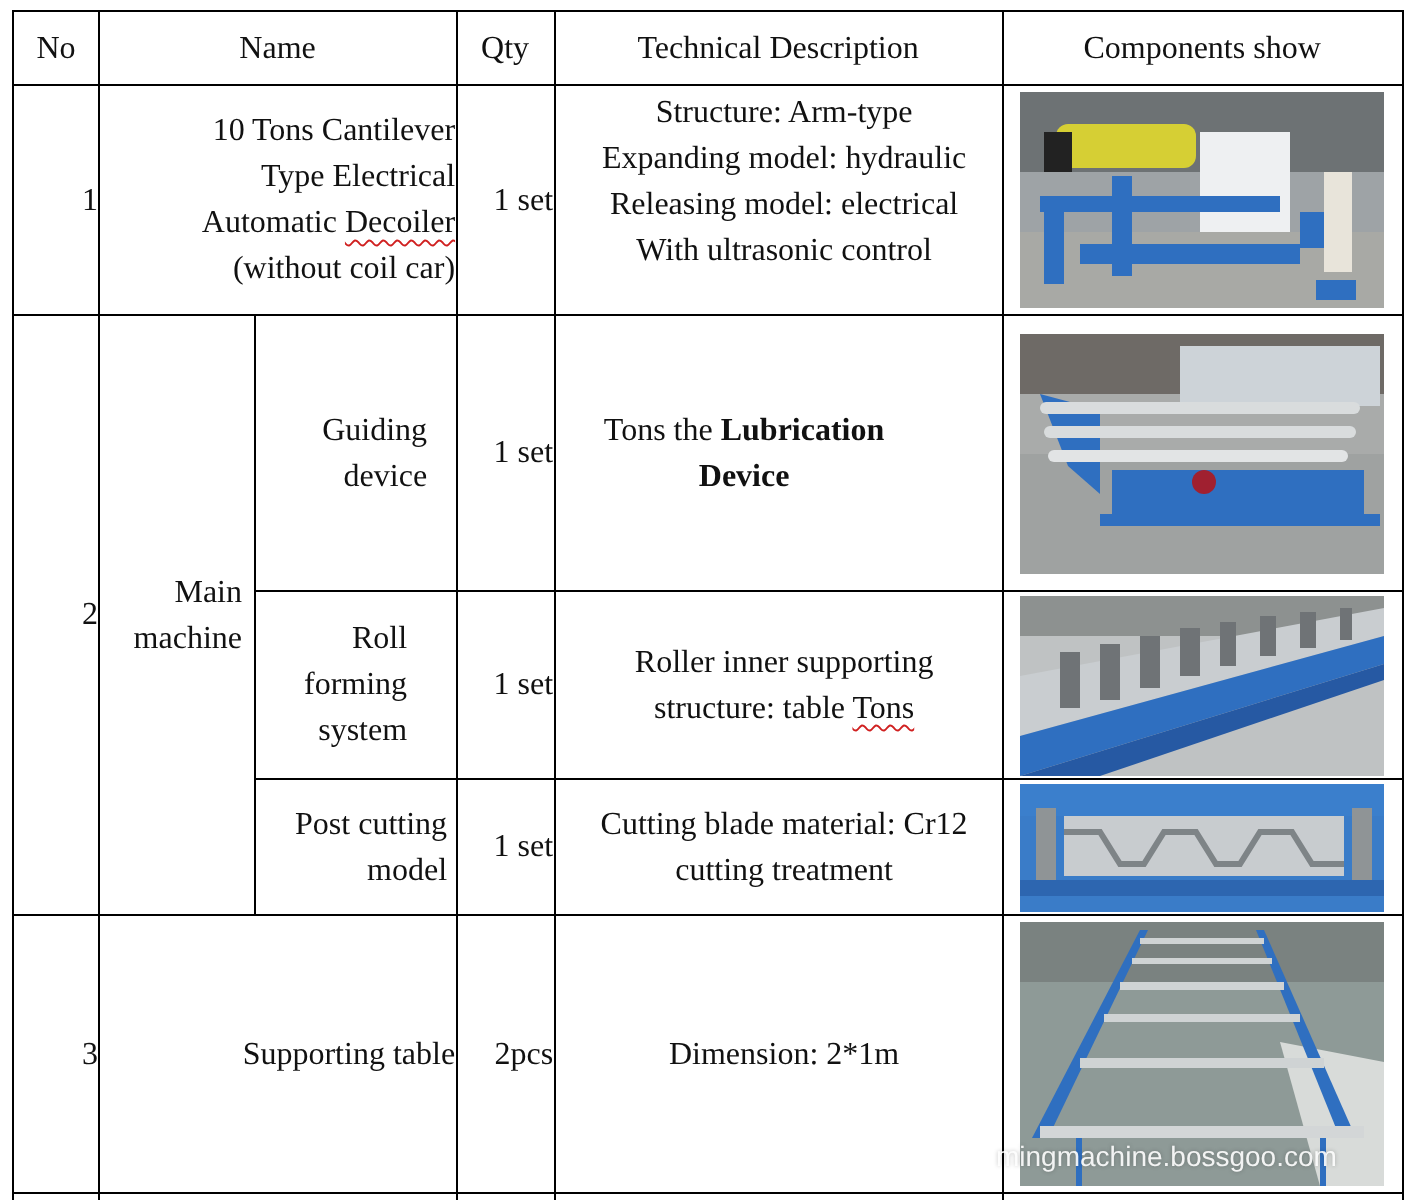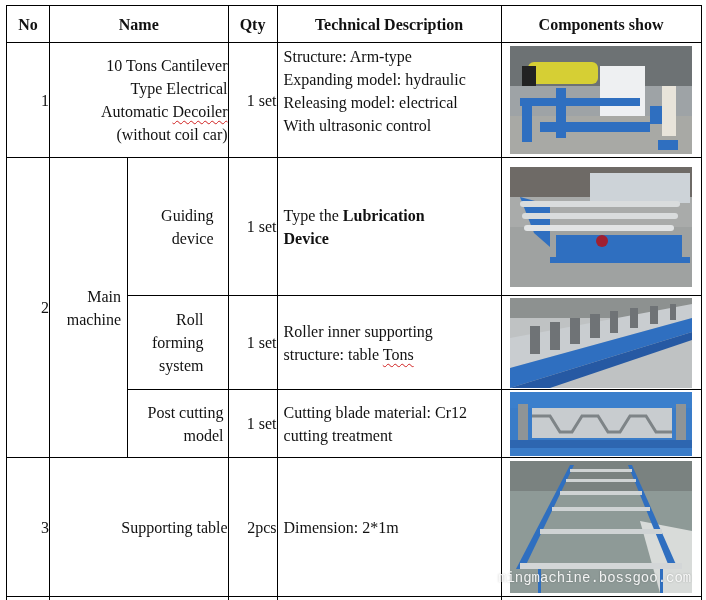--- a/index.html
+++ b/index.html
@@ -1,26 +1,26 @@
 <!DOCTYPE html>
 <html><head>
 <meta charset="utf-8">
 <style>
   html,body{margin:0;padding:0;background:#fff;}
   body{width:706px;height:600px;overflow:hidden;position:relative;font-family:"Liberation Serif","DejaVu Serif",serif;color:#111;}
   table{position:absolute;left:6px;top:5px;border-collapse:collapse;table-layout:fixed;}
   td,th{border:1.5px solid #000;padding:0;font-size:16px;line-height:23px;vertical-align:middle;}
-  th{font-weight:bold;font-size:16px;text-align:center;height:36px;}
+  th{font-weight:normal;font-size:16px;text-align:center;height:36px;}
   .c{text-align:right;}
-  .l{text-align:left;padding-left:6px;}
+  .l{text-align:center;padding-left:6px;}
   .img{padding:0;text-align:center;}
   .squig{text-decoration:underline wavy #d02020;text-decoration-thickness:1px;text-underline-offset:3px;}
   b{font-weight:bold;}
   .photo{display:block;margin:0 auto;position:relative;overflow:hidden;}
-  .wm{position:absolute;right:2px;bottom:4px;font-family:Liberation Mono, monospace;font-size:14px;color:rgba(255,255,255,0.9);white-space:nowrap;}
+  .wm{position:absolute;right:2px;bottom:4px;font-family:Liberation Sans, sans-serif;font-size:14px;color:rgba(255,255,255,0.9);white-space:nowrap;}
 </style>
 </head>
 <body>
 
 <table>
   <colgroup>
     <col style="width:43px">
       <col style="width:78px">
       <col style="width:100px">
       <col style="width:49px">
@@ -68,21 +68,21 @@
         <rect x="152" y="40" width="14" height="50" fill="#e8e4da"></rect>
       </svg>
     </td>
   </tr>
 
   <tr style="height:138px">
     <td rowspan="3" class="c">2</td>
     <td rowspan="3" class="c" style="padding:0 6px">Main machine</td>
     <td class="c" style="padding:0 14px">Guiding device</td>
     <td class="c">1 set</td>
-    <td class="l" style="padding-right:40px"><span>Type the </span><b>Lubrication Device</b></td>
+    <td class="l" style="padding-right:40px"><span>Tons the </span><b>Lubrication Device</b></td>
     <td class="img">
       <svg class="photo" width="182" height="120" viewBox="0 0 182 120">
         <rect width="182" height="120" fill="#a9abaa"></rect>
         <rect width="182" height="30" fill="#6e6a66"></rect>
         <rect x="80" y="6" width="100" height="30" fill="#cdd3d8"></rect>
         <rect x="0" y="60" width="182" height="60" fill="#9fa2a1"></rect>
         <polygon points="10,30 40,38 40,80 24,66" fill="#2f6fc0"></polygon>
         <rect x="10" y="34" width="160" height="6" rx="3" fill="#d9dcdd"></rect>
         <rect x="12" y="46" width="156" height="6" rx="3" fill="#d9dcdd"></rect>
         <rect x="14" y="58" width="150" height="6" rx="3" fill="#e2e4e5"></rect>

